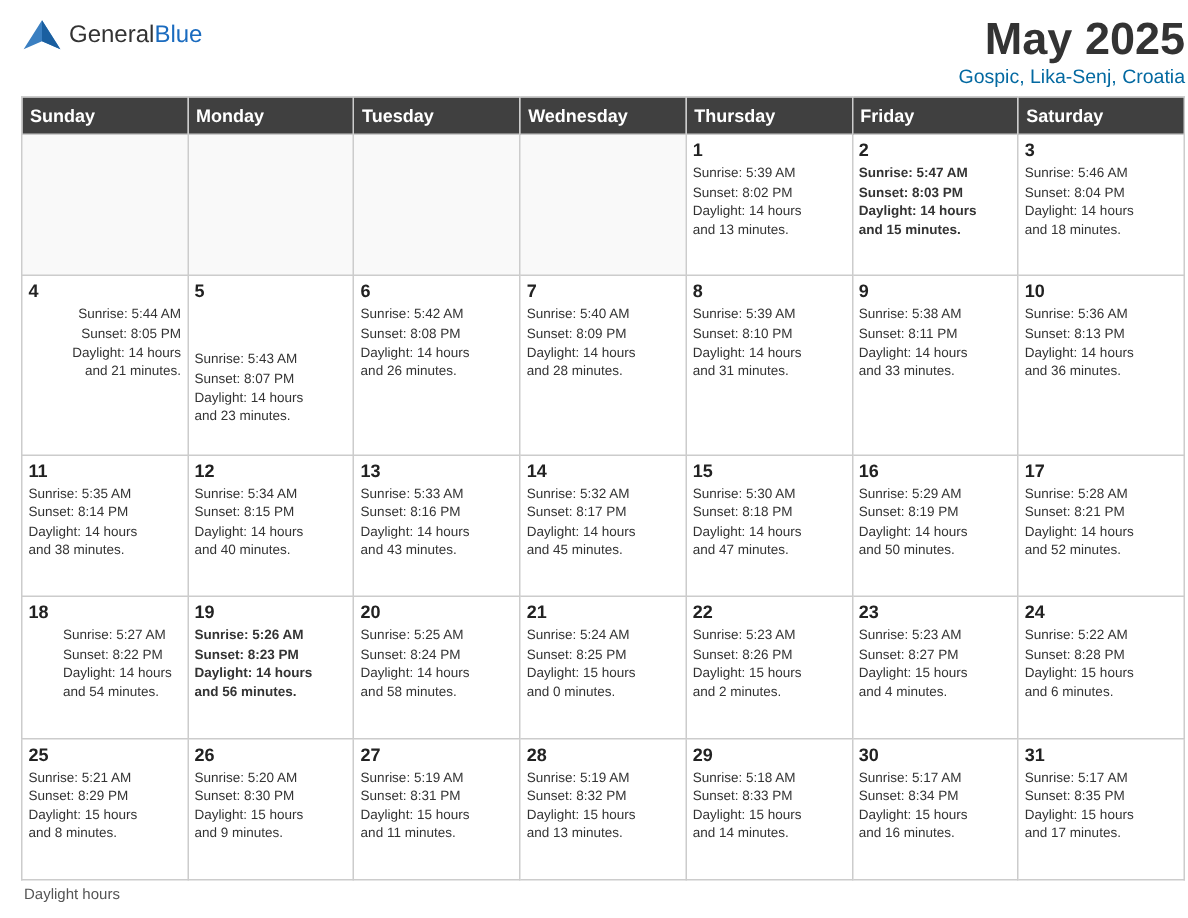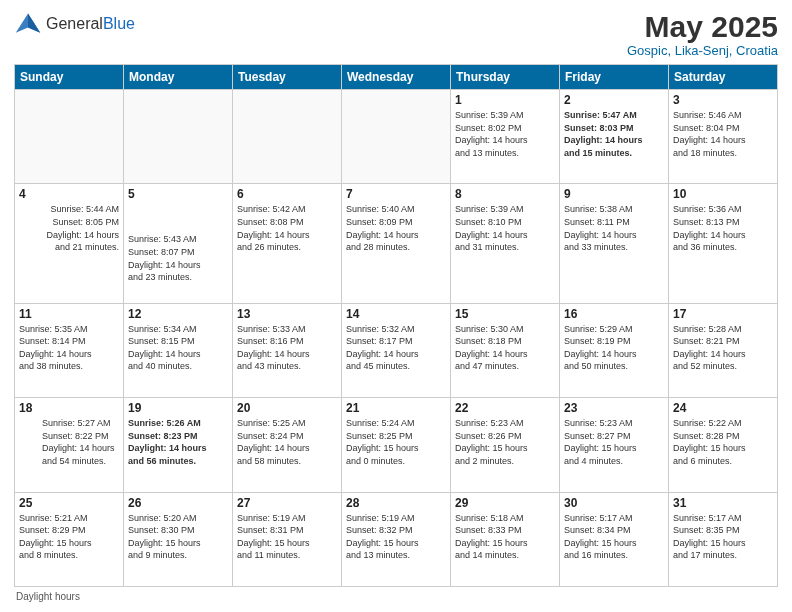--- a/index.html
+++ b/index.html
@@ -6,21 +6,21 @@
     body {
       font-family: Arial, sans-serif;
       background: #fff;
       width: 792px;
       height: 612px;
       overflow: hidden;
     }
     .page {
       width: 792px;
       height: 612px;
-      padding: 10px 14px 10px 14px;
+      padding: 10px 2px 10px 14px;
       display: flex;
       flex-direction: column;
     }
     .header {
       display: flex;
       align-items: flex-start;
       justify-content: space-between;
       margin-bottom: 6px;
     }
     .logo {
@@ -46,21 +46,21 @@
     .subtitle {
       font-size: 13px;
       color: #0369a1;
     }
     .calendar-table {
       width: 100%;
       border-collapse: collapse;
       flex: 1;
     }
     .calendar-table th {
-      background-color: #0369a1;
+      background-color: #404040;
       color: #fff;
       font-size: 12px;
       font-weight: bold;
       text-align: left;
       padding: 5px 5px;
       border: 1px solid #ccc;
     }
     .calendar-table td {
       border: 1px solid #ccc;
       vertical-align: top;

